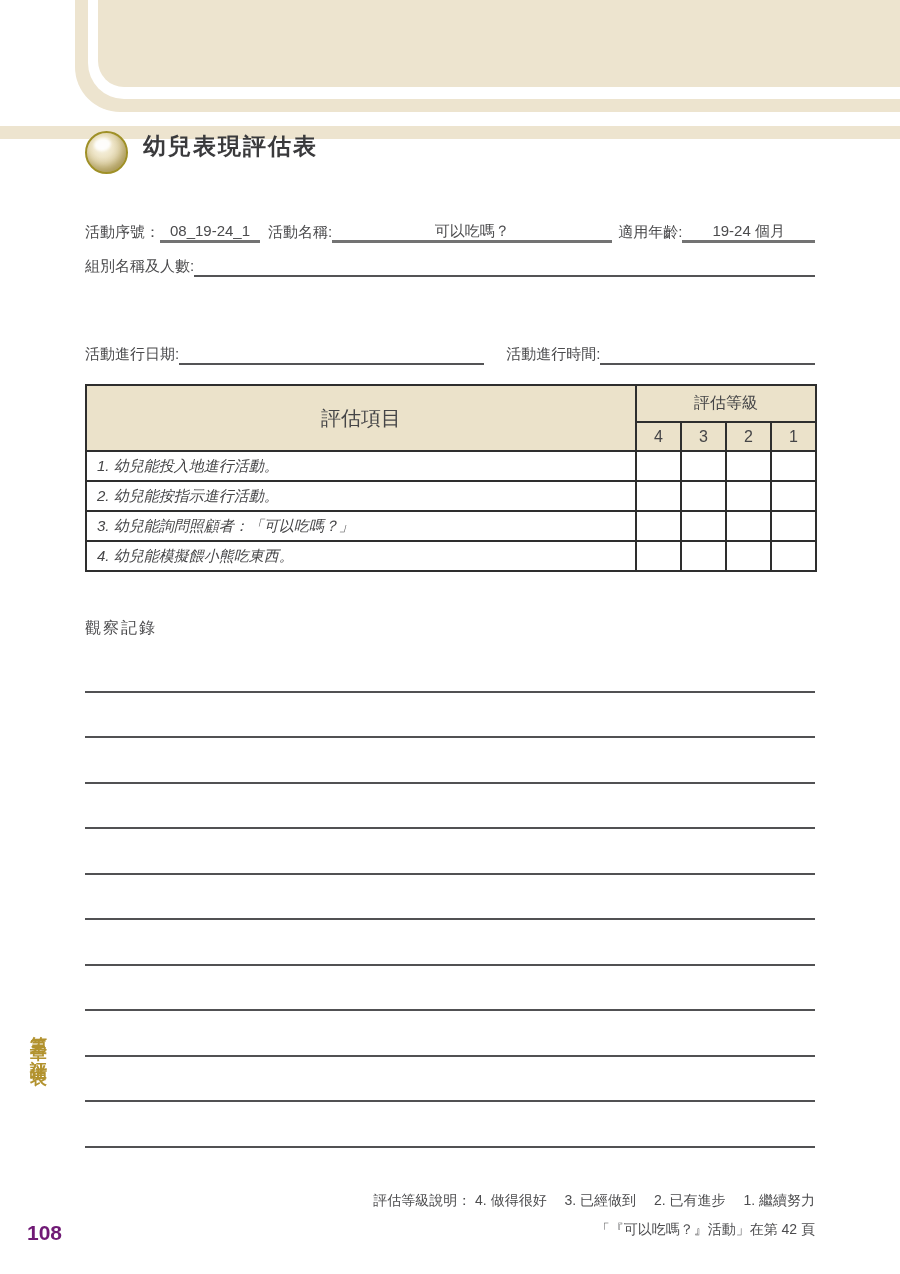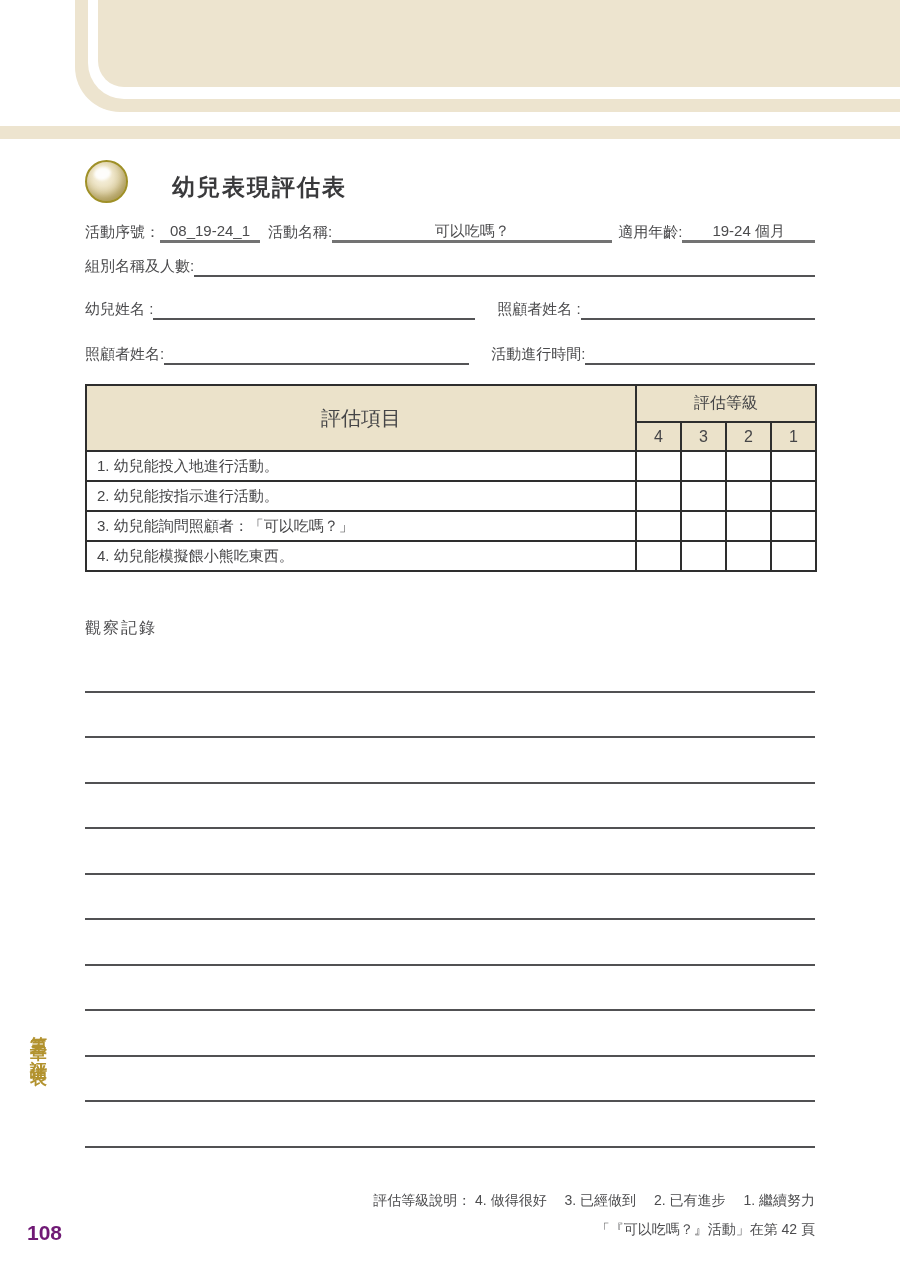--- a/index.html
+++ b/index.html
@@ -13,21 +13,21 @@
   .hdr-band-white { position:absolute; left:88px; top:0; right:0; height:99px;
     background:#ffffff; border-bottom-left-radius:36px; }
   .hdr-band-inner { position:absolute; left:98px; top:0; right:0; height:87px;
     background:#ede4cf; border-bottom-left-radius:26px; }
   .hdr-strip { position:absolute; left:0; top:126px; width:100%; height:13px; background:#ede4cf; }
   .hdr-title { position:absolute; left:127px; top:57px; font-size:17px; font-weight:bold;
     color:#b2922e; letter-spacing:1px; white-space:nowrap; }
   .hdr-title .sec { margin-right:38px; }
 
   
-  .title-row { position:absolute; left:85px; top:160px; display:flex; align-items:flex-end;gap:29px; }
+  .title-row { position:absolute; left:85px; top:131px; display:flex; align-items:flex-start; }
   .pearl { position:relative; width:43px; height:43px; border-radius:50%;
     border:2px solid #9f9027;
     background:radial-gradient(circle at 40% 35%, #faf6e8 0%, #eee5c8 30%, #dcCFa4 55%, #c7b77e 80%, #b3a253 100%);
     box-shadow:inset -3px -5px 7px rgba(120,100,20,.35); }
   .pearl::after { content:""; position:absolute; left:7px; top:5px; width:17px; height:13px;
     background:#ffffff; opacity:.9; border-radius:50% 60% 50% 60%; transform:rotate(-18deg);
     filter:blur(1px); }
   .form-title { margin-left:15px; font-size:23px; font-weight:bold; color:#3a3a3c; letter-spacing:2px; }
 
   
@@ -43,21 +43,21 @@
   .lbl { display:inline-block; padding-bottom:1px; }
 
   
   table.assess { position:absolute; left:85px; top:384px; width:730px; border-collapse:collapse;
     table-layout:fixed; font-size:15px; color:#454547; }
   table.assess th, table.assess td { border:2px solid #2e2e2e; font-weight:normal; }
   table.assess th { background:#ebe2ca; }
   th.item-h { font-size:20px; }
   .grade-h { height:37px; font-size:16px; }
   .grade-n th { height:29px; font-size:16px; }
-  td.item { height:30px; padding-left:10px; text-align:left; background:#fff; }
+  td.item { height:30px; padding-left:10px; text-align:left; background:#fff;font-style:italic; }
   td.score { background:#fff; }
 
   
   .obs-label { position:absolute; left:85px; top:618px; font-size:16px; color:#4b4b4d; letter-spacing:2px; }
   .obs-lines { position:absolute; left:85px; top:647px; width:730px; }
   .obs-line { height:45.5px; border-bottom:2px solid #515153; }
 
   
   .side-tabs { position:absolute; left:27px; top:1022px; display:flex; flex-direction:column;
     gap:13px; color:#b2922e; font-weight:bold; font-size:17px; }
@@ -89,29 +89,23 @@
     <span class="filled" style="width:280px;">可以吃嗎？</span>
     <span class="lbl" style="margin-left:6px;">適用年齡:</span>
     <span class="filled flex1">19-24 個月</span>
   </div>
 
   <div class="frow row2">
     <span class="lbl">組別名稱及人數:</span>
     <span class="blank flex1"></span>
   </div>
 
-  <div class="frow row3">
-    <span class="lbl">幼兒姓名 :</span>
-    <span class="blank" style="width:322px;"></span>
-    <span class="lbl" style="margin-left:22px;">照顧者姓名 :</span>
-    <span class="blank flex1"></span>
-  </div>
 
   <div class="frow row4">
-    <span class="lbl">照顧者姓名:</span>
+    <span class="lbl">活動進行日期:</span>
     <span class="blank" style="width:305px;"></span>
     <span class="lbl" style="margin-left:22px;">活動進行時間:</span>
     <span class="blank flex1"></span>
   </div>
 
   <table class="assess">
     <colgroup>
       <col style="width:550px;">
         <col style="width:45px;">
         <col style="width:45px;">

